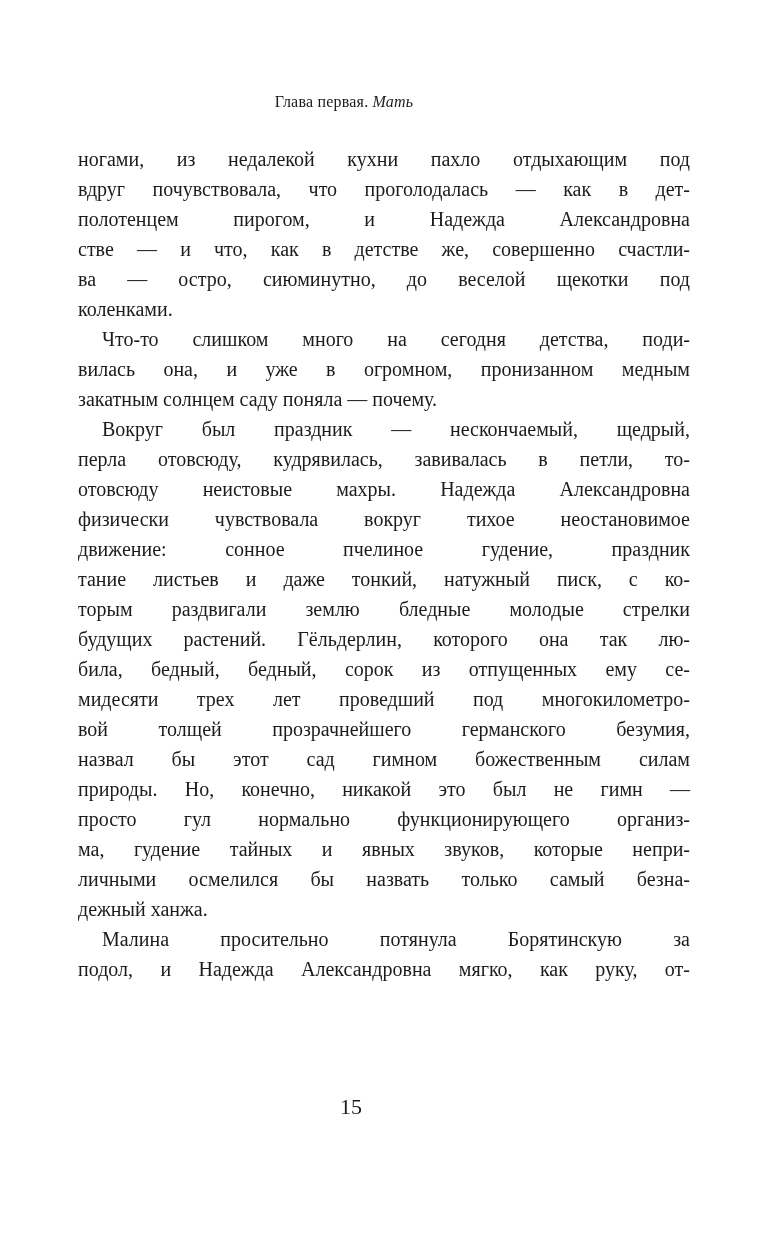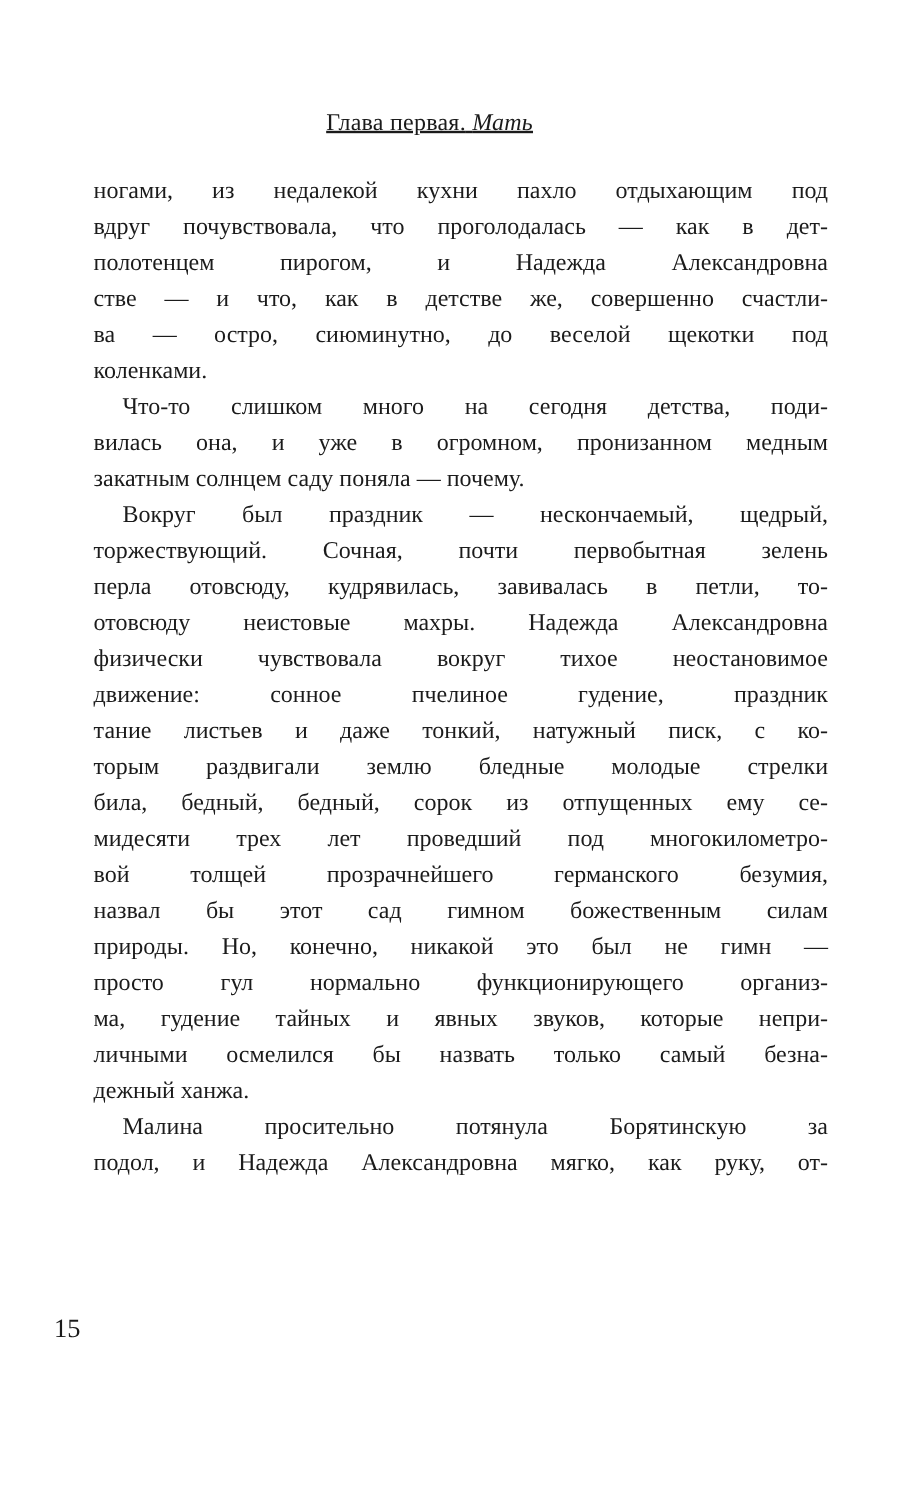--- a/index.html
+++ b/index.html
@@ -12,28 +12,27 @@
     width: 768px;
     height: 1240px;
     background: #ffffff;
     font-family: "Liberation Serif", "DejaVu Serif", serif;
     color: #1b1b1b;
     overflow: hidden;
   }
   .running-head {
     position: absolute;
     top: 90px;
-    left: 52px;
+    left: 38px;
     width: 612px;
     text-align: center;
-    font-size: 20px;
+    font-size: 16px;
     line-height: 24px;
     letter-spacing: 0.2px;
     white-space: nowrap;
-    text-decoration: underline;
   }
   .running-head .chapter-title {
     font-style: italic;
   }
   .body-text {
     position: absolute;
     top: 144px;
     left: 78px;
     width: 612px;
     font-size: 20px;
@@ -57,20 +56,21 @@
     text-align: left;
   }
   .text-line.indent {
     padding-left: 24px;
   }
   .folio {
     position: absolute;
     top: 1094px;
     left: 45px;
     width: 612px;
+    text-align: center;
     font-size: 22px;
     line-height: 26px;
   }
 </style>
 </head>
 <body>
 
 <div class="book-page" style="background: rgb(255, 255, 255); color: rgb(27, 27, 27);">
 
   <div class="running-head">
@@ -87,27 +87,27 @@
         <div class="text-line justify">ва — остро, сиюминутно, до веселой щекотки под</div>
         <div class="text-line left">коленками.</div>
       </div>
       <div class="paragraph">
         <div class="text-line justify indent">Что-то слишком много на сегодня детства, поди-</div>
         <div class="text-line justify">вилась она, и уже в огромном, пронизанном медным</div>
         <div class="text-line left">закатным солнцем саду поняла — почему.</div>
       </div>
       <div class="paragraph">
         <div class="text-line justify indent">Вокруг был праздник — нескончаемый, щедрый,</div>
-        <div class="text-line justify">торжествующий. Сочная, почти первобытная зелень</div>
         <div class="text-line justify">перла отовсюду, кудрявилась, завивалась в петли, то-</div>
         <div class="text-line justify">отовсюду неистовые махры. Надежда Александровна</div>
         <div class="text-line justify">физически чувствовала вокруг тихое неостановимое</div>
         <div class="text-line justify">движение: сонное пчелиное гудение, праздник</div>
         <div class="text-line justify">тание листьев и даже тонкий, натужный писк, с ко-</div>
         <div class="text-line justify">торым раздвигали землю бледные молодые стрелки</div>
+        <div class="text-line justify">будущих растений. Гёльдерлин, которого она так лю-</div>
         <div class="text-line justify">била, бедный, бедный, сорок из отпущенных ему се-</div>
         <div class="text-line justify">мидесяти трех лет проведший под многокилометро-</div>
         <div class="text-line justify">вой толщей прозрачнейшего германского безумия,</div>
         <div class="text-line justify">назвал бы этот сад гимном божественным силам</div>
         <div class="text-line justify">природы. Но, конечно, никакой это был не гимн —</div>
         <div class="text-line justify">просто гул нормально функционирующего организ-</div>
         <div class="text-line justify">ма, гудение тайных и явных звуков, которые непри-</div>
         <div class="text-line justify">личными осмелился бы назвать только самый безна-</div>
         <div class="text-line left">дежный ханжа.</div>
       </div>

